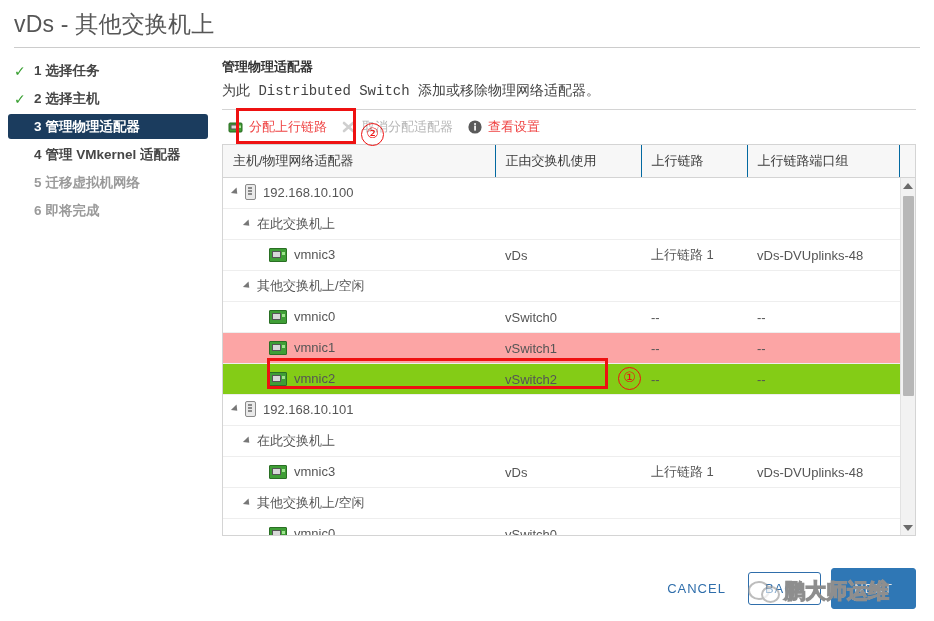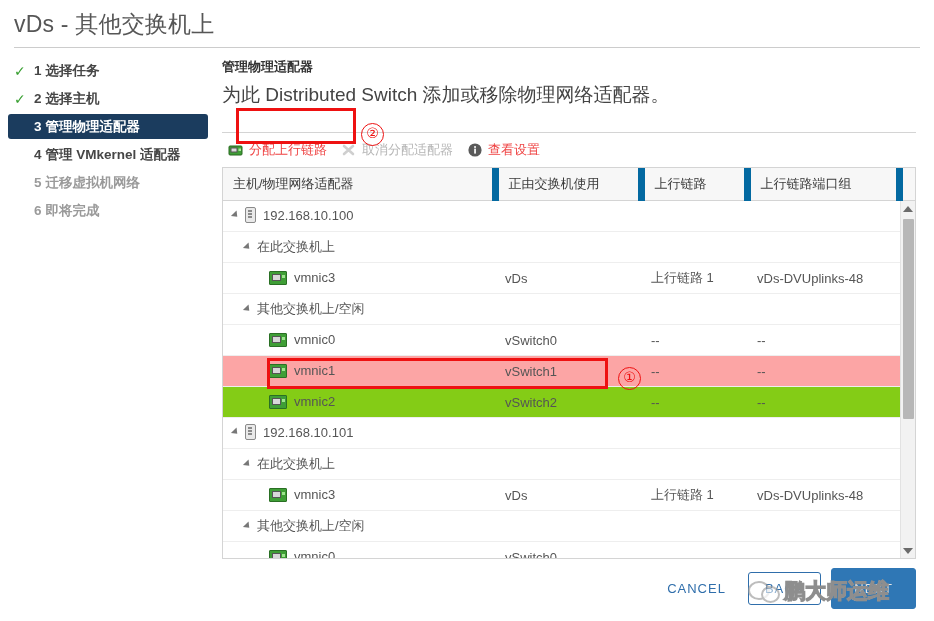--- a/index.html
+++ b/index.html
@@ -82,23 +82,24 @@
     padding-right: 18px;
     min-width: 0;
   }
   .main-head {
     font-size: 13px;
     font-weight: bold;
     color: #333333;
     margin-bottom: 6px;
   }
   .main-sub {
-    font-size: 19px;
+    font-size: 14px;
     color: #444444;
-    margin-bottom: 24px;
+    margin-bottom: 9px;
+    font-family: Liberation Mono, monospace;
   }
   .panel-rule {
     border-top: 1px solid #d4d4d4;
   }
 
   
   .toolbar {
     display: flex;
     align-items: center;
     height: 34px;
@@ -168,21 +169,21 @@
     table-layout: fixed;
     font-size: 13px;
   }
   table.grid th {
     background: #f7f7f7;
     font-weight: normal;
     color: #3b3b3b;
     text-align: left;
     height: 32px;
     padding: 0 10px;
-    border-right: 7px solid #0369a1;
+    border-right: 1px solid #0369a1;
     border-bottom: 1px solid #d4d4d4;
     font-size: 13px;
   }
   table.grid th:last-child { border-right: none; }
   table.grid td {
     height: 30px;
     padding: 0 10px;
     border-bottom: 1px solid #eeeeee;
     color: #555555;
     vertical-align: middle;

